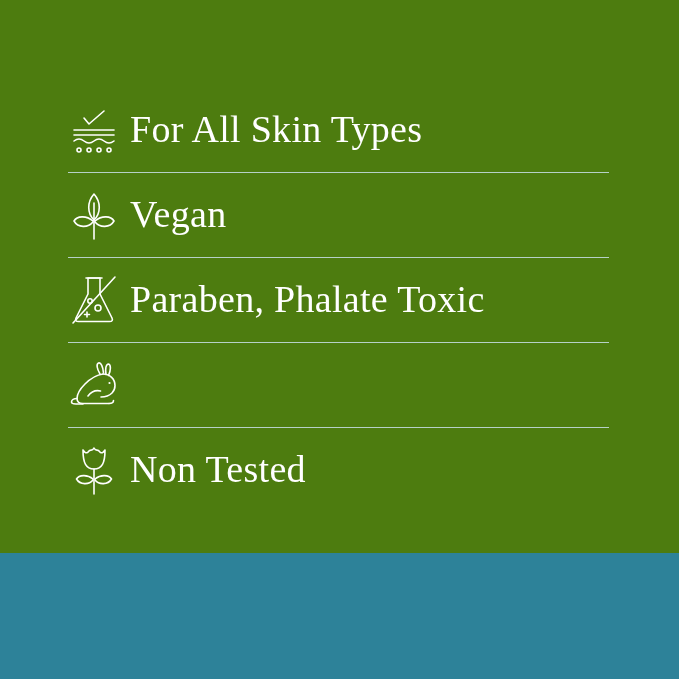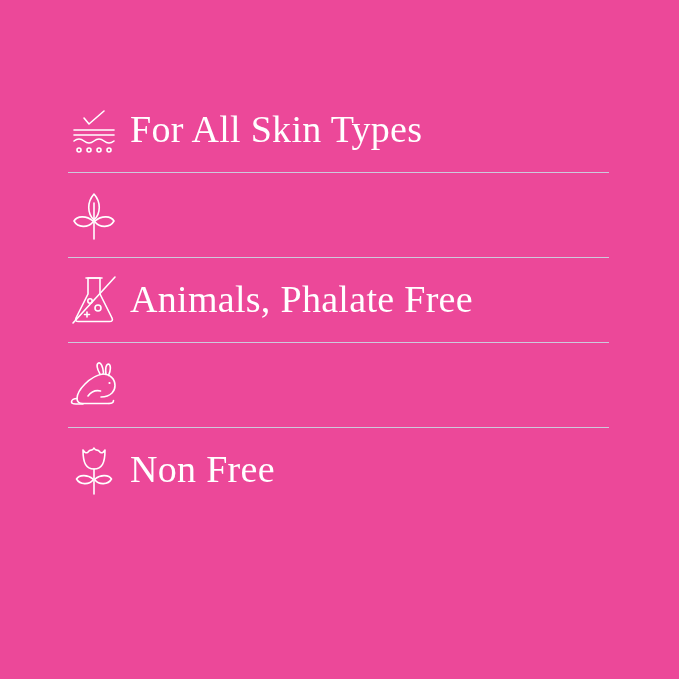--- a/index.html
+++ b/index.html
@@ -12,22 +12,22 @@
     background: #2d8299;
     font-family: "Liberation Serif", "DejaVu Serif", serif;
     overflow: hidden;
   }
 
   .feature-panel {
     position: absolute;
     top: 0;
     left: 0;
     width: 679px;
-    height: 679px;
-    background: #ec4899;
+    height: 553px;
+    background: #4d7c0f;
     box-sizing: border-box;
     padding-left: 25px;
   }
 
   .feature-list {
     position: absolute;
     left: 68px;
     top: 88px;
     width: 541px;
   }
@@ -97,36 +97,37 @@
 
     <div class="feature-row">
       <span class="feature-icon">
         <svg width="46" height="52" viewBox="0 0 46 52" fill="none" stroke="#ffffff" stroke-width="1.6" stroke-linecap="round" stroke-linejoin="round">
           <line x1="23" y1="14" x2="23" y2="50"></line>
           <path d="M23 5 C30 13 30 24 23 31 C16 24 16 13 23 5 Z"></path>
           <path d="M22 32 C15 26 6 27 3 32 C7 39 17 39 22 33 Z"></path>
           <path d="M24 32 C31 26 40 27 43 32 C39 39 29 39 24 33 Z"></path>
         </svg>
       </span>
+      <span class="feature-label">Vegan</span>
     </div>
 
     <div class="divider"></div>
 
     <div class="feature-row">
       <span class="feature-icon">
         <svg width="48" height="52" viewBox="0 0 48 52" fill="none" stroke="#ffffff" stroke-width="1.6" stroke-linecap="round" stroke-linejoin="round">
           <path d="M18 4 L30 4 L30 20 L42 44 Q43.5 47.5 39.5 47.5 L8.5 47.5 Q4.5 47.5 6 44 L18 20 Z"></path>
           <line x1="16" y1="4" x2="32" y2="4"></line>
           <circle cx="20" cy="27" r="2.2"></circle>
           <circle cx="28" cy="34" r="3"></circle>
           <path d="M17 38 l0 5 M14.5 40.5 l5 0"></path>
           <line x1="3" y1="49" x2="45" y2="3"></line>
         </svg>
       </span>
-      <span class="feature-label">Animals, Phalate Free</span>
+      <span class="feature-label">Paraben, Phalate Toxic</span>
     </div>
 
     <div class="divider"></div>
 
     <div class="feature-row">
       <span class="feature-icon">
         <svg width="50" height="48" viewBox="0 0 50 48" fill="none" stroke="#ffffff" stroke-width="1.6" stroke-linecap="round" stroke-linejoin="round">
           <path d="M31 13 C28 8 27 3 29.5 2 C32 1 34 6 34.5 12"></path>
           <path d="M37 13.5 C36 8 37 3 39.5 3 C42 3.5 42 9 39.5 14.5"></path>
           <path d="M34 13 C41 13 46 18 46 24.5 C46 28 44.5 30.5 43 32 C40 35 36 36 32 36"></path>
@@ -143,17 +144,17 @@
 
     <div class="feature-row">
       <span class="feature-icon">
         <svg width="46" height="54" viewBox="0 0 46 54" fill="none" stroke="#ffffff" stroke-width="1.6" stroke-linecap="round" stroke-linejoin="round">
           <path d="M12 7 C12 20 15 26 23 26 C31 26 34 20 34 7 C34 7 31 12 28.5 8.5 C26.5 5.5 25 9 23 5 C21 9 19.5 5.5 17.5 8.5 C15 12 12 7 12 7 Z"></path>
           <line x1="23" y1="26" x2="23" y2="51"></line>
           <path d="M22 36 C16 31 8 32 5.5 36 C9 42 18 42 22 37 Z"></path>
           <path d="M24 36 C30 31 38 32 40.5 36 C37 42 28 42 24 37 Z"></path>
         </svg>
       </span>
-      <span class="feature-label">Non Free</span>
+      <span class="feature-label">Non Tested</span>
     </div>
 
   </div>
 </div>
 
 </body></html>

